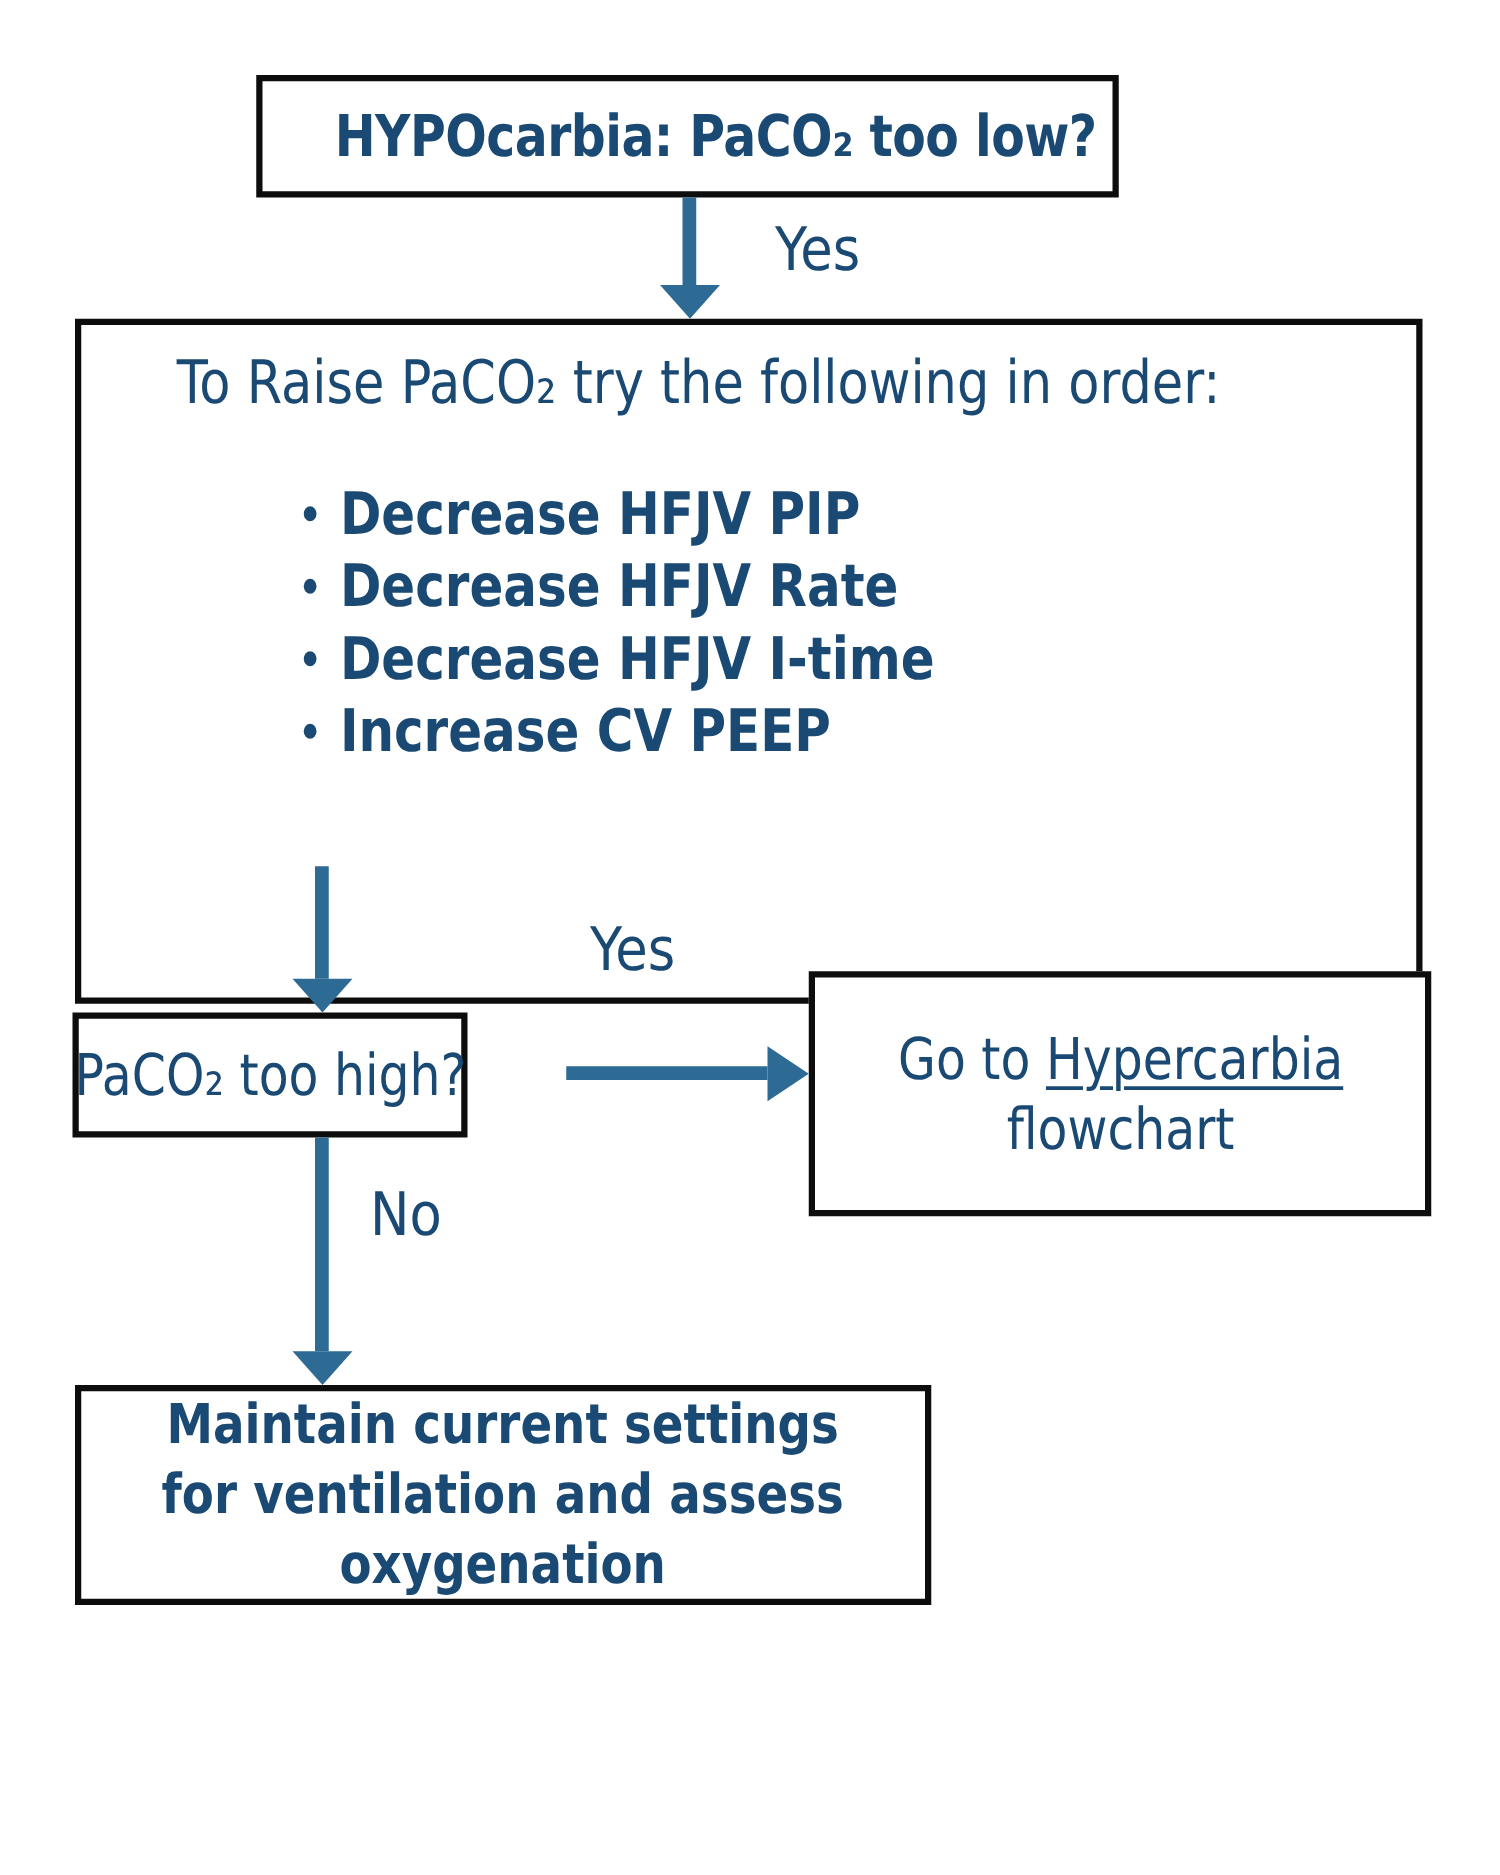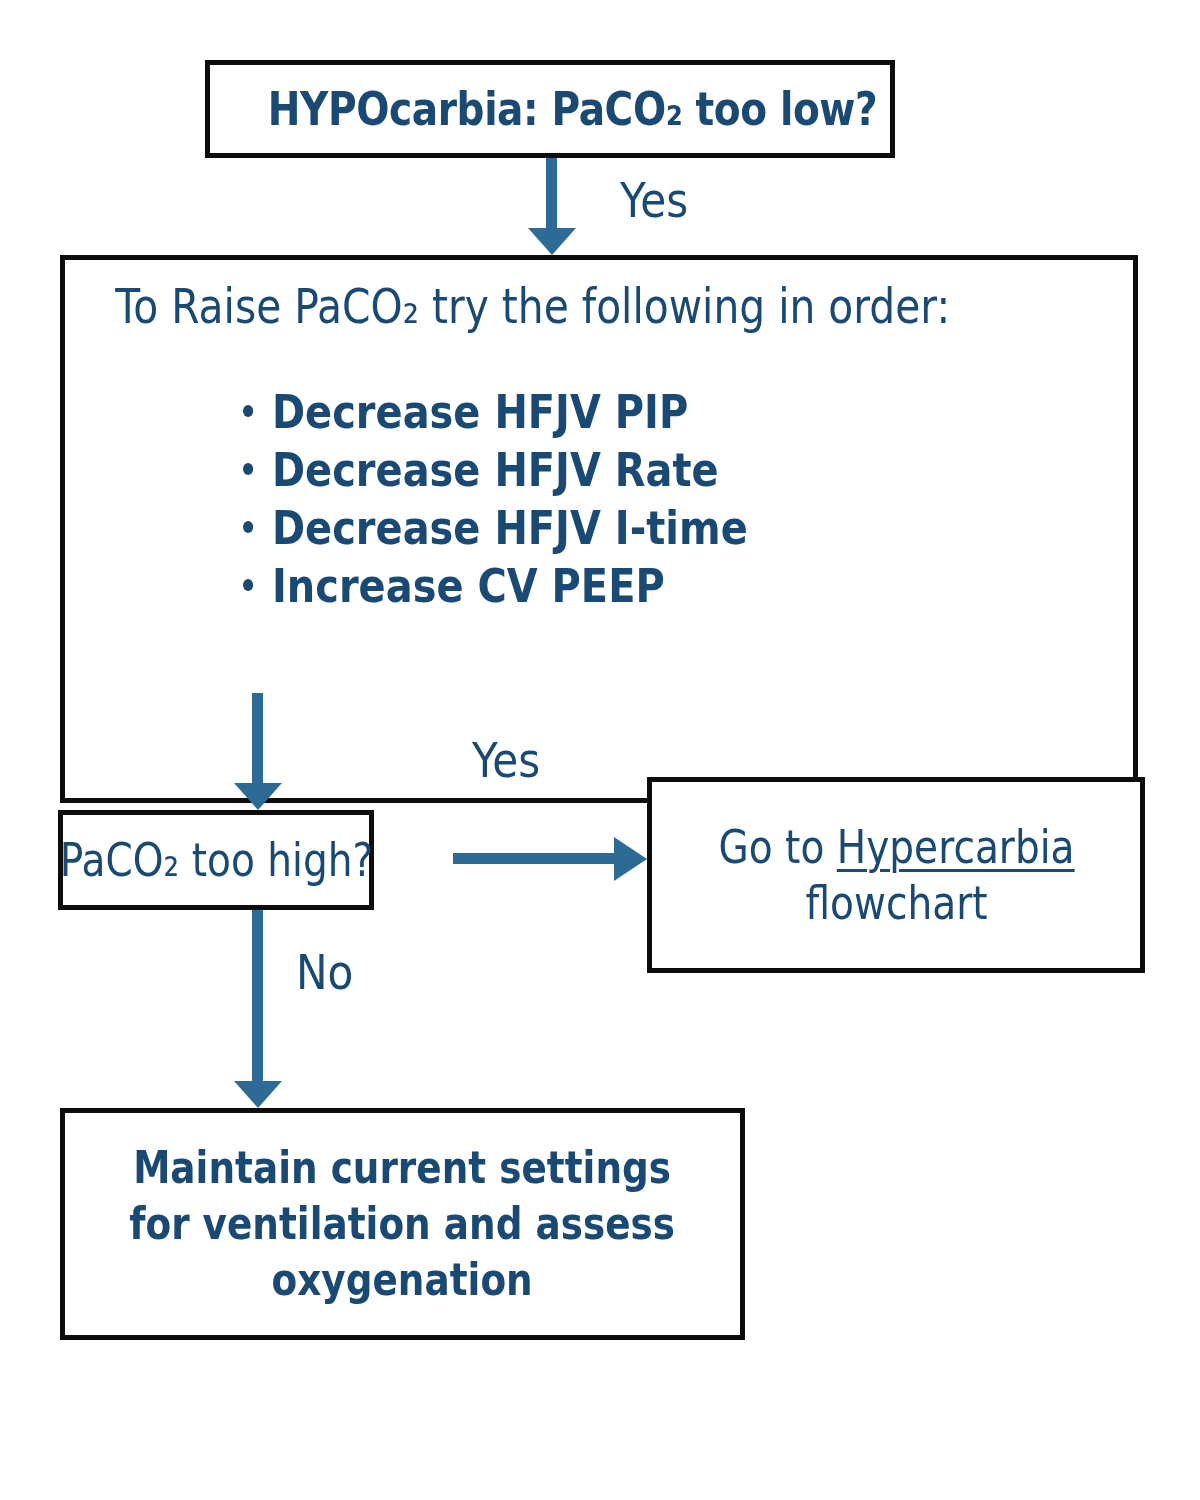--- a/index.html
+++ b/index.html
@@ -30,21 +30,21 @@
   .cond-left {
     transform: scaleX(0.85);
     transform-origin: left center;
     white-space: nowrap;
   }
   .title-box { left: 205px; top: 60px; width: 690px; height: 98px; padding-left: 45px; }
   .title-text { font-size: 46px; font-weight: bold; letter-spacing: -0.5px; }
 
   .step1-box {
     left: 60px; top: 255px; width: 1078px; height: 548px;
-    display: block; text-align: center;
+    display: block; text-align: right;
   }
   .step1-heading {
     margin: 18px 0 0 24px;
     font-size: 48px;
     font-weight: normal;
   }
   .bullet-list {
     list-style: none;
     margin: 48px 0 4px 178px;
     padding: 0;
@@ -71,21 +71,21 @@
   .decision-text { font-size: 46px; font-weight: normal; }
 
   .goto-box { left: 647px; top: 777px; width: 498px; height: 196px; }
   .goto-text { font-size: 46px; font-weight: normal; line-height: 56px; }
   .goto-link {
     text-decoration: underline;
     text-decoration-thickness: 3px;
     text-underline-offset: 6px;
   }
 
-  .maintain-box { left: 60px; top: 1108px; width: 685px; height: 232px; }
+  .maintain-box { left: 60px; top: 1108px; width: 685px; height: 176px; }
   .maintain-text { font-size: 44px; font-weight: bold; line-height: 56px; }
 
   .edge-label {
     position: absolute;
     font-size: 48px;
     font-weight: normal;
     color: #1a4a73;
     transform: scaleX(0.88);
     transform-origin: left center;
     white-space: nowrap;

